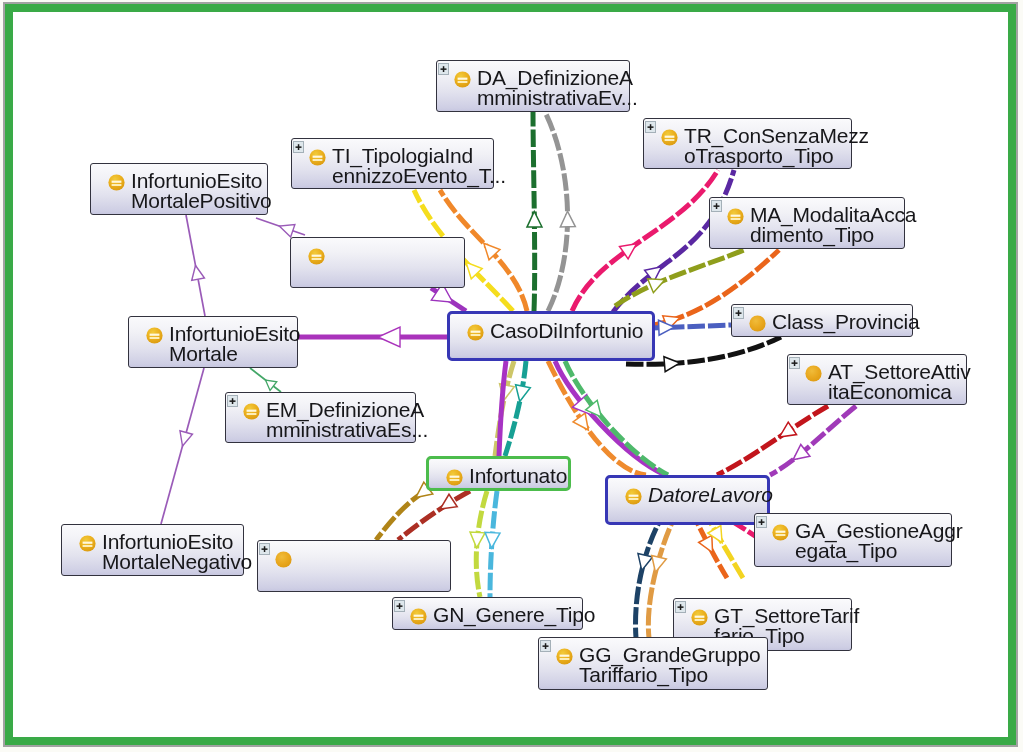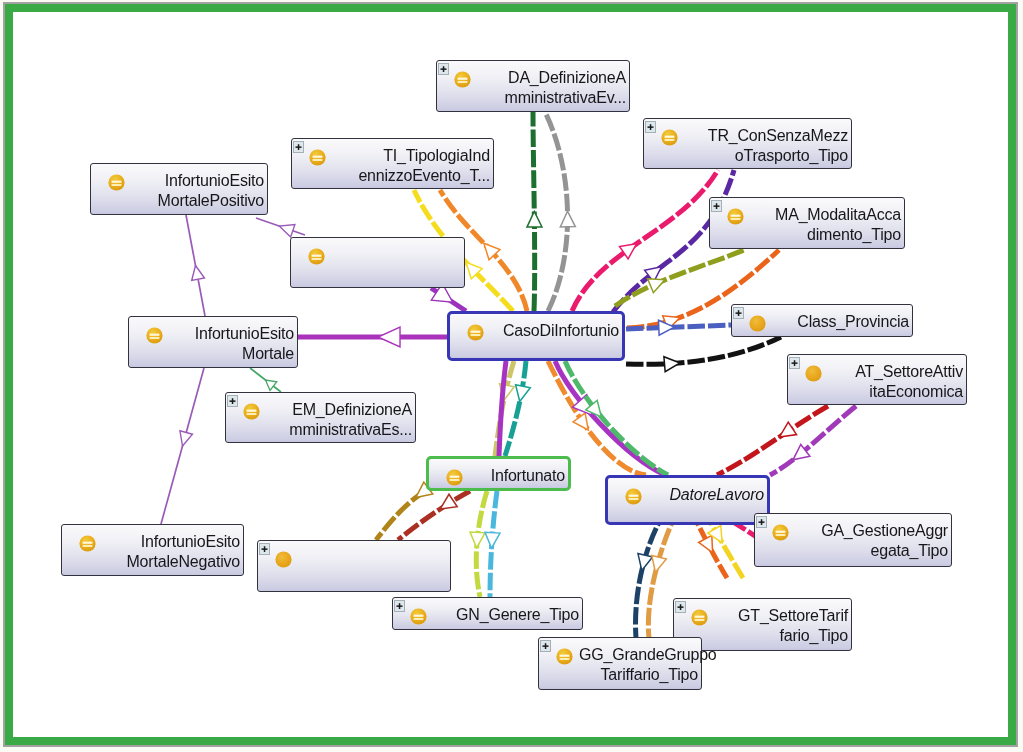--- a/index.html
+++ b/index.html
@@ -10,22 +10,22 @@
   #outerline{position:absolute;left:3px;top:2px;width:1015px;height:745px;
          border:2px solid #a2a2a2;box-sizing:border-box;}
   #frame{position:absolute;left:5px;top:4px;width:1011px;height:741px;
          border:8px solid #3aaa47;background:#ffffff;box-sizing:border-box;}
   svg.edges{position:absolute;left:0;top:0;width:1023px;height:752px;overflow:visible;}
   #nodes{position:absolute;left:0;top:0;width:1023px;height:752px;}
   .node{position:absolute;box-sizing:border-box;border-radius:3px;
         background:linear-gradient(to bottom,#fafafc 0%,#f1f1f6 30%,#e2e2ee 62%,#cecee4 94%,#c7c7e0 100%);
         border:1.9px solid #32323e;}
   .node .lbl{position:absolute;left:40px;top:7px;right:3px;
-        font-size:16px;line-height:20px;color:#17171a;white-space:pre-line;
-        letter-spacing:-0.2px;text-align:right;}
+        font-size:21px;line-height:20px;color:#17171a;white-space:pre-line;
+        letter-spacing:-0.2px;}
   .node .ico{position:absolute;left:17px;top:10px;width:17px;height:17px;}
   .node .plus{position:absolute;left:1.4px;top:0.2px;width:10px;height:12px;}
   .node.b-blue{border:3.2px solid #3737b5;border-radius:5px;box-shadow:none;}
   .node.b-green{border:3.2px solid #4cbc4c;border-radius:5px;box-shadow:none;}
 </style>
 </head>
 <body>
 
 <div id="canvas">
   <div id="outerline"></div>
@@ -279,21 +279,21 @@
                 <stop offset="0" stop-color="#f2cb3b"></stop>
                 <stop offset="0.5" stop-color="#ebb01e"></stop>
                 <stop offset="1" stop-color="#d9980f"></stop>
               </radialGradient>
             </defs>
             <circle cx="8.5" cy="8.5" r="8.1" fill="url(#ge5)"></circle>
             <rect x="3.6" y="6.6" width="9.8" height="2.2" fill="#fff8dd"></rect>
             <rect x="3.6" y="10" width="9.8" height="2" fill="#fdeeb8"></rect>
           </svg></span>
       </div>
-      <div class="node b-blue" style="left: 447px; top: 311px; width: 178px; height: 50px;">
+      <div class="node b-blue" style="left: 447px; top: 311px; width: 208px; height: 50px;">
         <span class="ico"><svg viewBox="0 0 17 17" width="17" height="17">
             <defs>
               <radialGradient id="ge6" cx="40%" cy="30%" r="78%">
                 <stop offset="0" stop-color="#f2cb3b"></stop>
                 <stop offset="0.5" stop-color="#ebb01e"></stop>
                 <stop offset="1" stop-color="#d9980f"></stop>
               </radialGradient>
             </defs>
             <circle cx="8.5" cy="8.5" r="8.1" fill="url(#ge6)"></circle>
             <rect x="3.6" y="6.6" width="9.8" height="2.2" fill="#fff8dd"></rect>
@@ -507,21 +507,21 @@
                 <stop offset="0.5" stop-color="#ebb01e"></stop>
                 <stop offset="1" stop-color="#d9980f"></stop>
               </radialGradient>
             </defs>
             <circle cx="8.5" cy="8.5" r="8.1" fill="url(#ge17)"></circle>
             <rect x="3.6" y="6.6" width="9.8" height="2.2" fill="#fff8dd"></rect>
             <rect x="3.6" y="10" width="9.8" height="2" fill="#fdeeb8"></rect>
           </svg></span>
         <div class="lbl">GN_Genere_Tipo</div>
       </div>
-      <div class="node" style="left: 538px; top: 637px; width: 164px; height: 53px; padding-left: 15px;">
+      <div class="node" style="left: 538px; top: 637px; width: 230px; height: 53px; padding-left: 15px;">
         <span class="plus"><svg viewBox="0 0 11 12" width="11" height="12">
             <rect x="0" y="0" width="11" height="12" fill="#c3ced6"></rect>
             <rect x="1" y="1" width="9" height="10" fill="#dee7ec"></rect>
             <rect x="0.5" y="0.5" width="10" height="11" fill="none" stroke="#a4b0b8" stroke-width="1"></rect>
             <rect x="2.5" y="5.4" width="6" height="1.5" fill="#1c1c1c"></rect>
             <rect x="4.8" y="3.2" width="1.5" height="5.8" fill="#1c1c1c"></rect>
           </svg></span>
         <span class="ico"><svg viewBox="0 0 17 17" width="17" height="17">
             <defs>
               <radialGradient id="ge18" cx="40%" cy="30%" r="78%">

